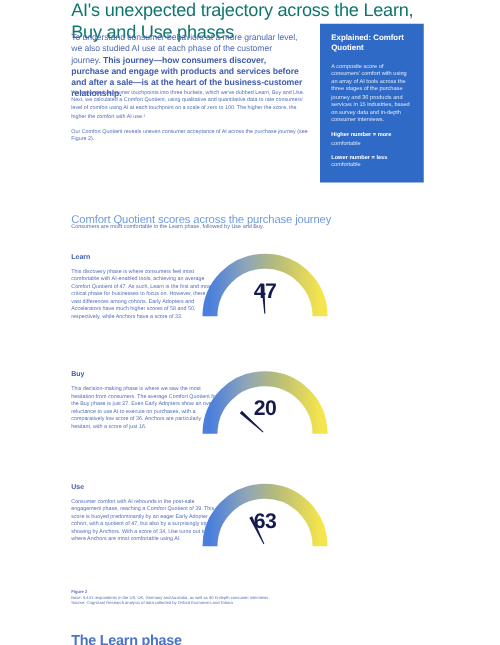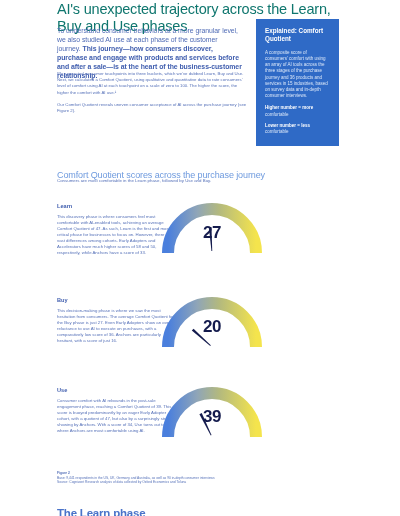--- a/index.html
+++ b/index.html
@@ -133,21 +133,21 @@
             <stop offset="33%" stop-color="#8fa5b8"></stop>
             <stop offset="58%" stop-color="#b3b97e"></stop>
             <stop offset="100%" stop-color="#f4e44d"></stop>
           </linearGradient>
         </defs>
         <path d="M6,56 A44,44 0 0 1 94,56" fill="none" stroke="url(#gradL)" stroke-width="12"></path>
         <g transform="rotate(-4 50 56)">
           <polygon points="48.7,30 51.3,30 50.4,54 49.6,54" fill="#141b4d"></polygon>
         </g>
       </svg>
-      <div class="gauge-value">27</div>
+      <div class="gauge-value">47</div>
     </div>
   </section>
 
   <section class="phase" id="phase-buy">
     <div class="phase-label">Buy</div>
     <p class="phase-text">This decision-making phase is where we saw the most hesitation from consumers. The average Comfort Quotient for the Buy phase is just 27. Even Early Adopters show an overall reluctance to use AI to execute on purchases, with a comparatively low score of 36. Anchors are particularly hesitant, with a score of just 16.</p>
     <div class="gauge">
       <svg viewBox="0 0 100 62">
         <defs>
           <linearGradient id="gradB" x1="0" y1="0" x2="1" y2="0">
@@ -177,21 +177,21 @@
             <stop offset="33%" stop-color="#8fa5b8"></stop>
             <stop offset="58%" stop-color="#b3b97e"></stop>
             <stop offset="100%" stop-color="#f4e44d"></stop>
           </linearGradient>
         </defs>
         <path d="M6,56 A44,44 0 0 1 94,56" fill="none" stroke="url(#gradU)" stroke-width="12"></path>
         <g transform="rotate(-26 50 56)">
           <polygon points="48.7,30 51.3,30 50.4,54 49.6,54" fill="#141b4d"></polygon>
         </g>
       </svg>
-      <div class="gauge-value">39</div>
+      <div class="gauge-value">63</div>
     </div>
   </section>
 
   <div class="figcap">
     <div class="ttl">Figure 2</div>
     <div>Base: 9,441 respondents in the US, UK, Germany and Australia, as well as 90 in-depth consumer interviews</div>
     <div>Source: Cognizant Research analysis of data collected by Oxford Economics and Toluna</div>
   </div>
 
   <h2 class="bottom-heading">The Learn phase</h2>

